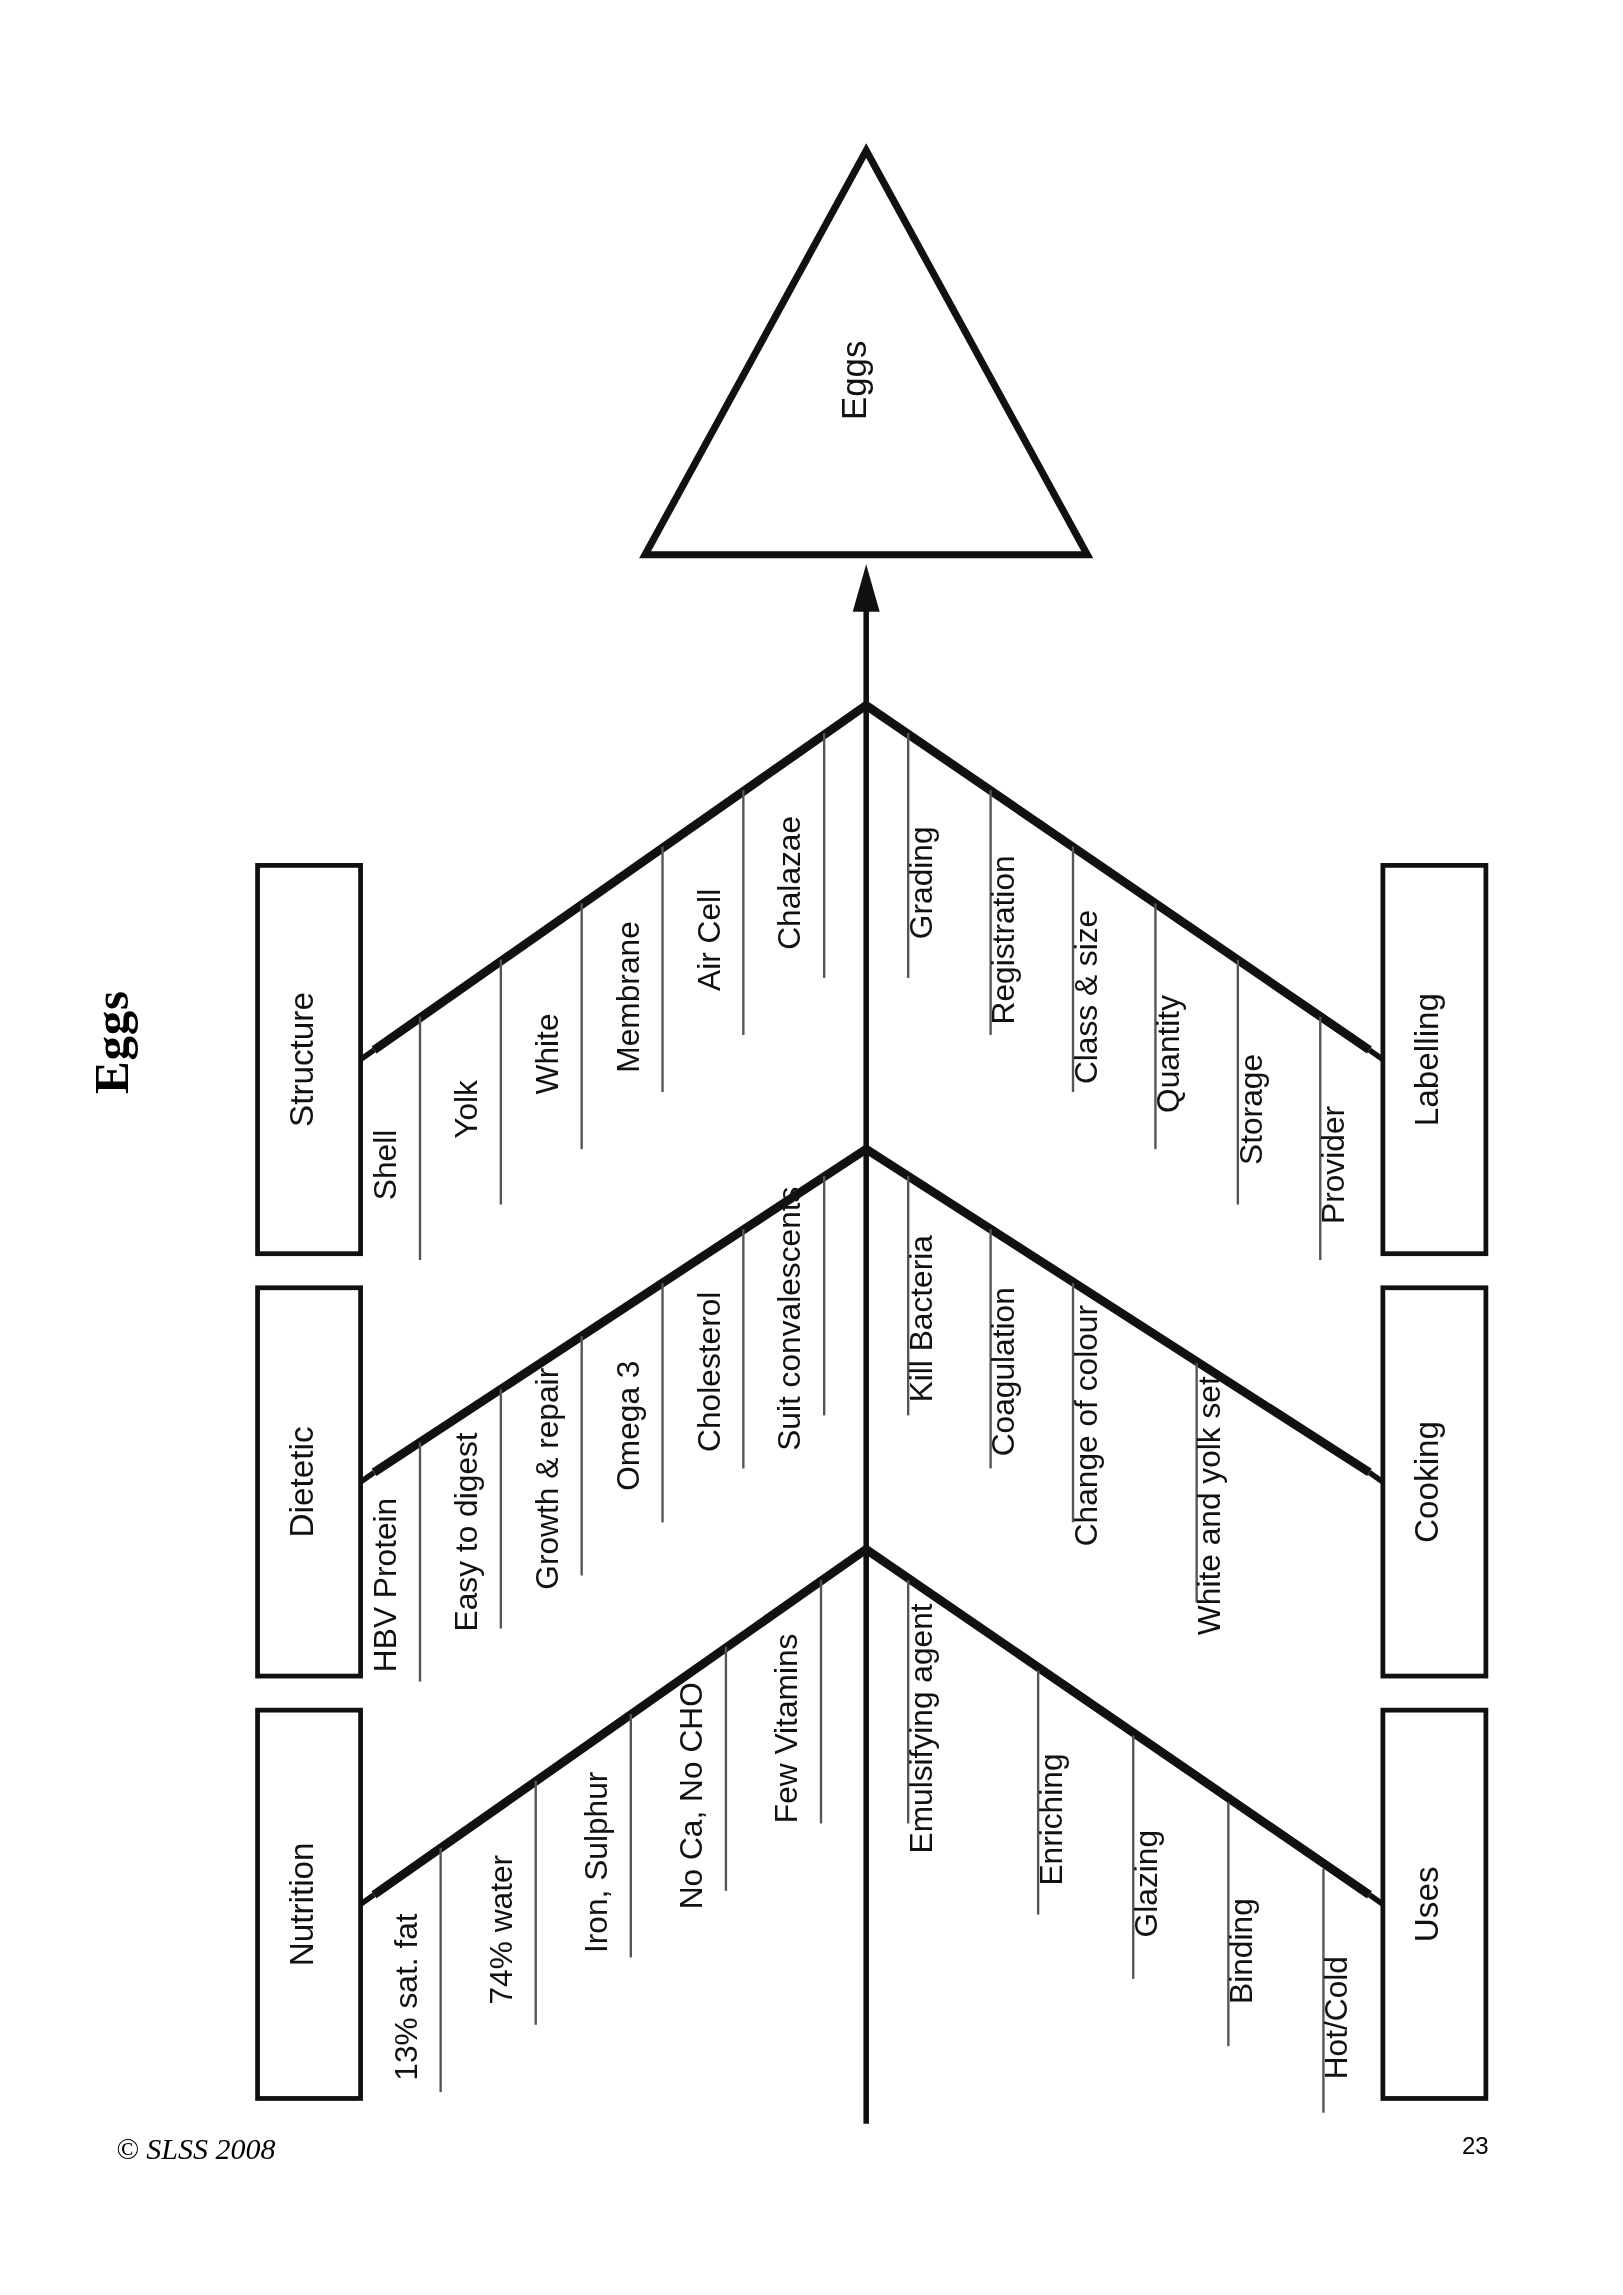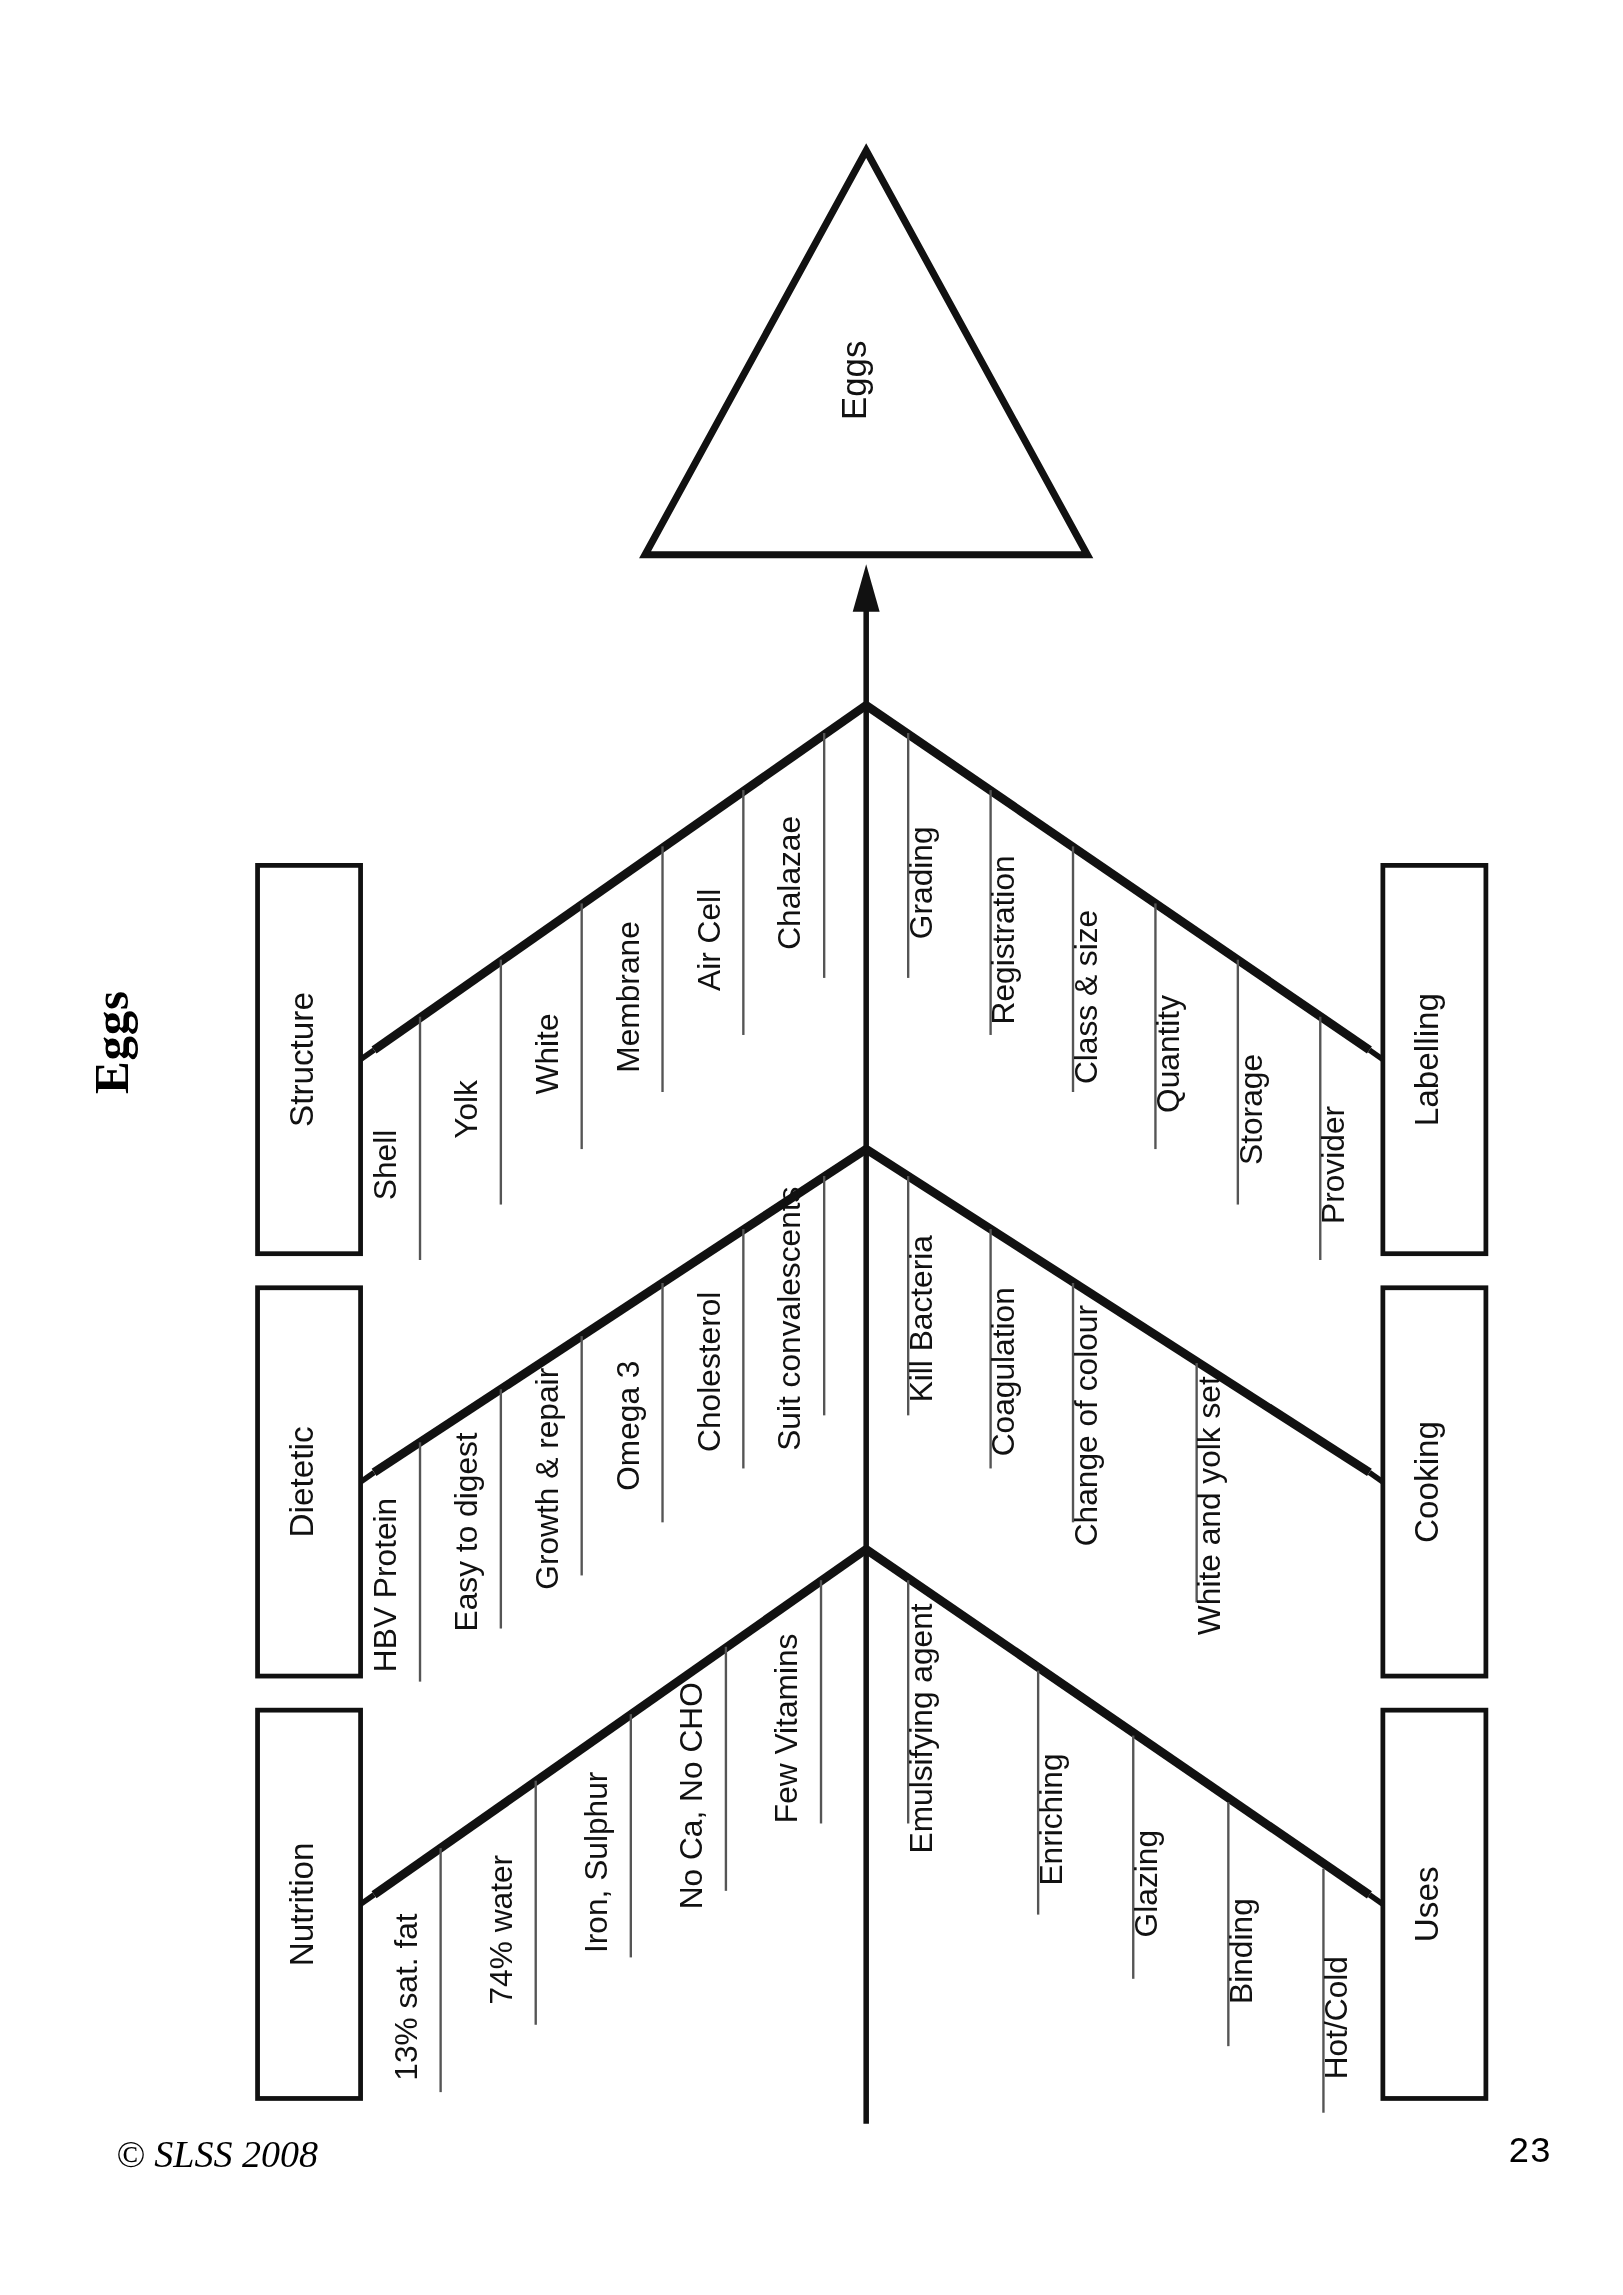--- a/index.html
+++ b/index.html
@@ -31,26 +31,26 @@
     color:#000;
     left:83px;top:1094px;
     transform:rotate(-90deg);
     transform-origin:left top;
     white-space:nowrap;
     letter-spacing:0.8px;
   }
   #footer-left{
     position:absolute;left:116px;top:2132px;
     font-family:"Liberation Serif", serif;
-    font-style:italic;font-size:38px;
+    font-style:italic;font-size:30px;
   }
   #footer-right{
-    position:absolute;left:1508px;top:2132px;
-    font-family:Liberation Mono, monospace;
-    font-size:36px;
+    position:absolute;left:1462px;top:2132px;
+    font-family:Liberation Sans, sans-serif;
+    font-size:24px;
   }
 </style>
 </head>
 <body>
 
 <div id="sheet">
 
   <div id="title">Eggs</div>
 
   <svg id="fishbone" width="1623" height="2295" viewBox="0 0 2048 2896" xmlns="http://www.w3.org/2000/svg">

